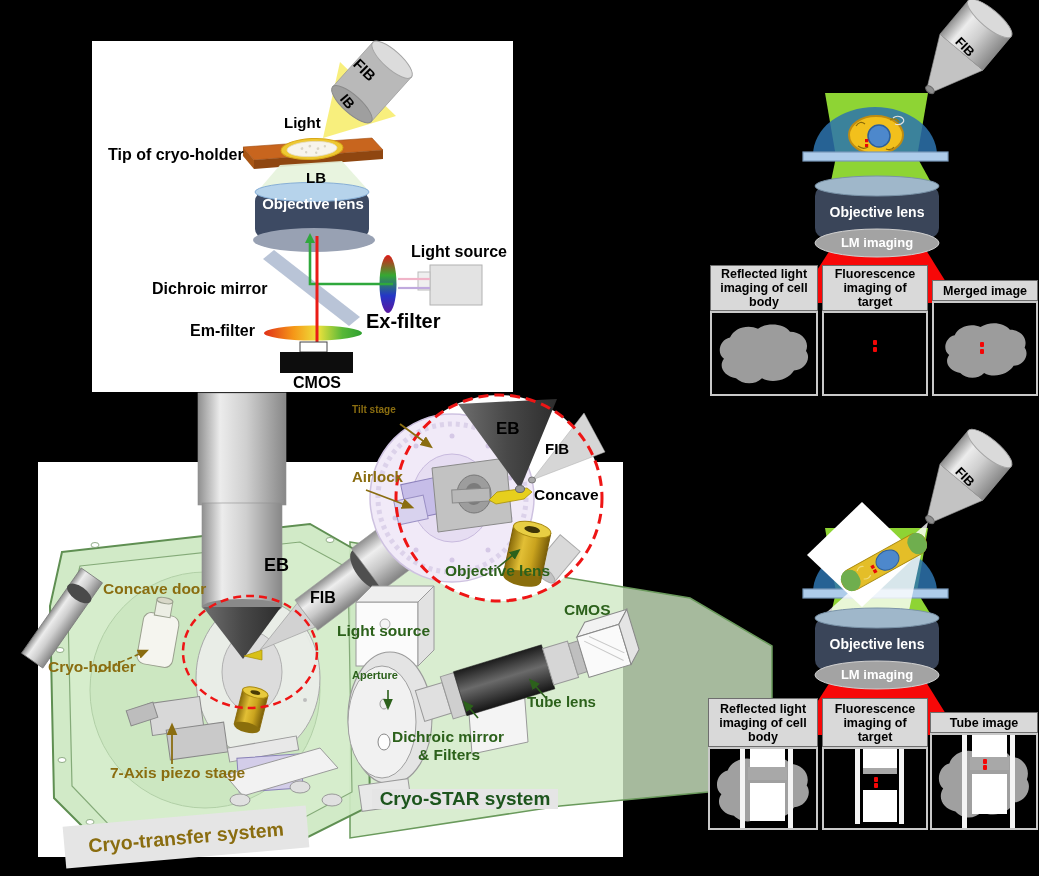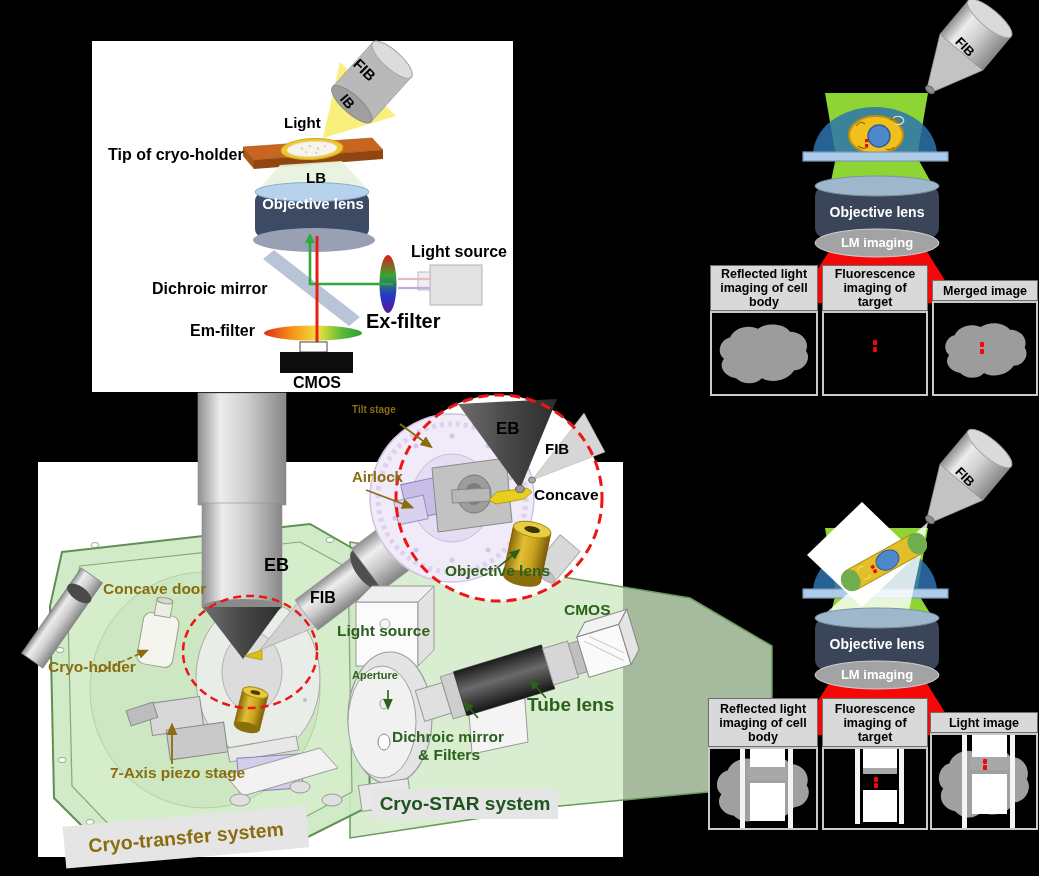--- a/index.html
+++ b/index.html
@@ -381,25 +381,25 @@
 <div class="lbl" style="left:545px;top:441px;font-size:15px">FIB</div>
 <div class="lbl" style="left:534px;top:486px;font-size:15.5px">Concave</div>
 <div class="lbl green" style="left:445px;top:562px;font-size:15.5px">Objective lens</div>
 <div class="lbl" style="left:264px;top:555px;font-size:18px">EB</div>
 <div class="lbl" style="left:310px;top:589px;font-size:16px">FIB</div>
 <div class="lbl olive" style="left:103px;top:580px;font-size:15.5px">Concave door</div>
 <div class="lbl olive" style="left:48px;top:658px;font-size:15.5px">Cryo-holder</div>
 <div class="lbl green" style="left:337px;top:622px;font-size:15.5px">Light source</div>
 <div class="lbl green" style="left:352px;top:669px;font-size:11px">Aperture</div>
 <div class="lbl green" style="left:564px;top:601px;font-size:15.5px">CMOS</div>
-<div class="lbl green" style="left:527px;top:694px;font-size:19px">Tube lens</div>
+<div class="lbl green" style="left:527px;top:694px;font-size:15px">Tube lens</div>
 <div class="lbl green" style="left:392px;top:728px;font-size:15.5px">Dichroic mirror</div>
 <div class="lbl green" style="left:418px;top:746px;font-size:15.5px">&amp; Filters</div>
 <div class="lbl olive" style="left:110px;top:764px;font-size:15.5px">7-Axis piezo stage</div>
-<div class="sysbox" style="left:372px;top:789px;width:186px;height:30px;font-size:19px;color:#1d551d">Cryo-STAR system</div>
+<div class="sysbox" style="left:372px;top:789px;width:186px;height:20px;font-size:19px;color:#1d551d">Cryo-STAR system</div>
 <div class="sysbox olive" style="left:64px;top:816px;width:244px;height:42px;font-size:19.5px;transform:rotate(-5deg)">Cryo-transfer system</div>
 
 <div class="lbl" style="left:954px;top:470px;font-size:13px;transform:rotate(45deg)">FIB</div>
 <div class="lbl white ctr" style="left:827px;top:637px;width:100px;font-size:14px">Objective lens</div>
 <div class="lbl white ctr" style="left:837px;top:668px;width:80px;font-size:13px">LM imaging</div>
 
 <div class="hdr" style="left:708px;top:698px;width:110px;height:49px">Reflected light imaging of cell body</div>
 <div class="ibody" style="left:708px;top:747px;width:110px;height:83px">
   <svg width="104" height="76" style="left:1px;top:2px">
     <use href="#amoeba" fill="#a0a0a0" transform="scale(1.04,1.08)"></use>
@@ -413,21 +413,21 @@
 <div class="hdr" style="left:822px;top:698px;width:106px;height:49px">Fluorescence imaging of target</div>
 <div class="ibody" style="left:822px;top:747px;width:106px;height:83px">
   <div class="wbar" style="left:31px;top:0;width:5px;height:75px"></div>
   <div class="wbar" style="left:75px;top:0;width:5px;height:75px"></div>
   <div class="wrect" style="left:39px;top:0;width:34px;height:19px"></div>
   <div class="gband" style="left:39px;top:19px;width:34px;height:6px"></div>
   <div class="rdot" style="left:50px;top:28px"></div>
   <div class="rdot" style="left:50px;top:34px"></div>
   <div class="wrect" style="left:39px;top:41px;width:34px;height:32px"></div>
 </div>
-<div class="hdr" style="left:930px;top:712px;width:108px;height:21px">Light image</div>
+<div class="hdr" style="left:930px;top:712px;width:108px;height:21px">Tube image</div>
 <div class="ibody" style="left:930px;top:733px;width:108px;height:97px">
   <svg width="102" height="80" style="left:1px;top:8px">
     <use href="#amoeba" fill="#a0a0a0" transform="scale(1.02,1.14)"></use>
   </svg>
   <div class="wbar" style="left:30px;top:0;width:5px;height:93px"></div>
   <div class="wbar" style="left:78px;top:0;width:5px;height:93px"></div>
   <div class="wrect" style="left:40px;top:0;width:35px;height:22px"></div>
   <div class="gband" style="left:38px;top:22px;width:39px;height:13px"></div>
   <div class="rdot" style="left:51px;top:24px"></div>
   <div class="rdot" style="left:51px;top:30px"></div>

